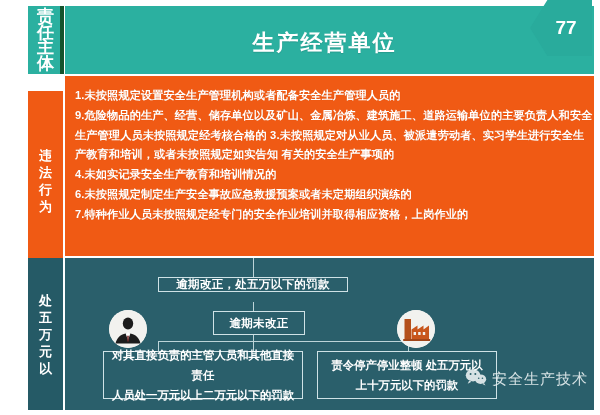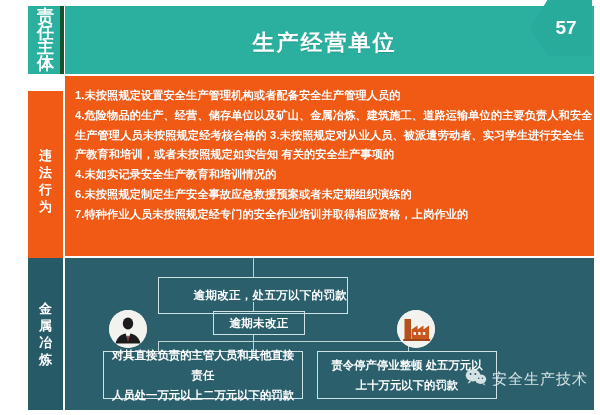--- a/index.html
+++ b/index.html
@@ -193,24 +193,23 @@
     display: flex;
     align-items: center;
     justify-content: center;
     text-align: center;
     background: transparent;
   }
   #box-correct {
     left: 93px;
     top: 19px;
     width: 190px;
-    height: 37px;
+    height: 15px;
     font-size: 11.5px;
     letter-spacing: 0.3px;
-    text-align: right;
   }
   #box-uncorrected {
     left: 148px;
     top: 53px;
     width: 92px;
     height: 24px;
     font-size: 11.5px;
     letter-spacing: 0.3px;
   }
   #box-personal {
@@ -270,42 +269,42 @@
 <div id="infographic">
 
   <div class="header-row">
     <div class="hdr-label">
       <span>责任主体</span>
     </div>
     <div class="hdr-body">
       <div class="hdr-title">生产经营单位</div>
     </div>
     <div class="badge-hex">
-      <div class="badge-hex-inner">57</div>
+      <div class="badge-hex-inner">77</div>
     </div>
   </div>
 
   <div class="orange-row">
     <div class="org-label">
       <span>违法行为</span>
     </div>
     <div class="org-body">
       <div class="viol-line">1.未按照规定设置安全生产管理机构或者配备安全生产管理人员的</div>
-      <div class="viol-line">4.危险物品的生产、经营、储存单位以及矿山、金属冶炼、建筑施工、道路运输单位的主要负责人和安全</div>
+      <div class="viol-line">9.危险物品的生产、经营、储存单位以及矿山、金属冶炼、建筑施工、道路运输单位的主要负责人和安全</div>
       <div class="viol-line">生产管理人员未按照规定经考核合格的  3.未按照规定对从业人员、被派遣劳动者、实习学生进行安全生</div>
       <div class="viol-line">产教育和培训，或者未按照规定如实告知 有关的安全生产事项的</div>
       <div class="viol-line">4.未如实记录安全生产教育和培训情况的</div>
       <div class="viol-line">6.未按照规定制定生产安全事故应急救援预案或者未定期组织演练的</div>
       <div class="viol-line">7.特种作业人员未按照规定经专门的安全作业培训并取得相应资格，上岗作业的</div>
     </div>
   </div>
 
   <div class="dark-row">
     <div class="dk-label">
-      <span>金属冶炼</span>
+      <span>处五万元以</span>
     </div>
 
     <div class="dk-body">
 
       <div class="conn conn-v" style="left:188px; top:0px; height:19px;"></div>
 
       <div class="flowbox" id="box-correct">
         <span class="fb-text">逾期改正，处五万以下的罚款</span>
       </div>
 

